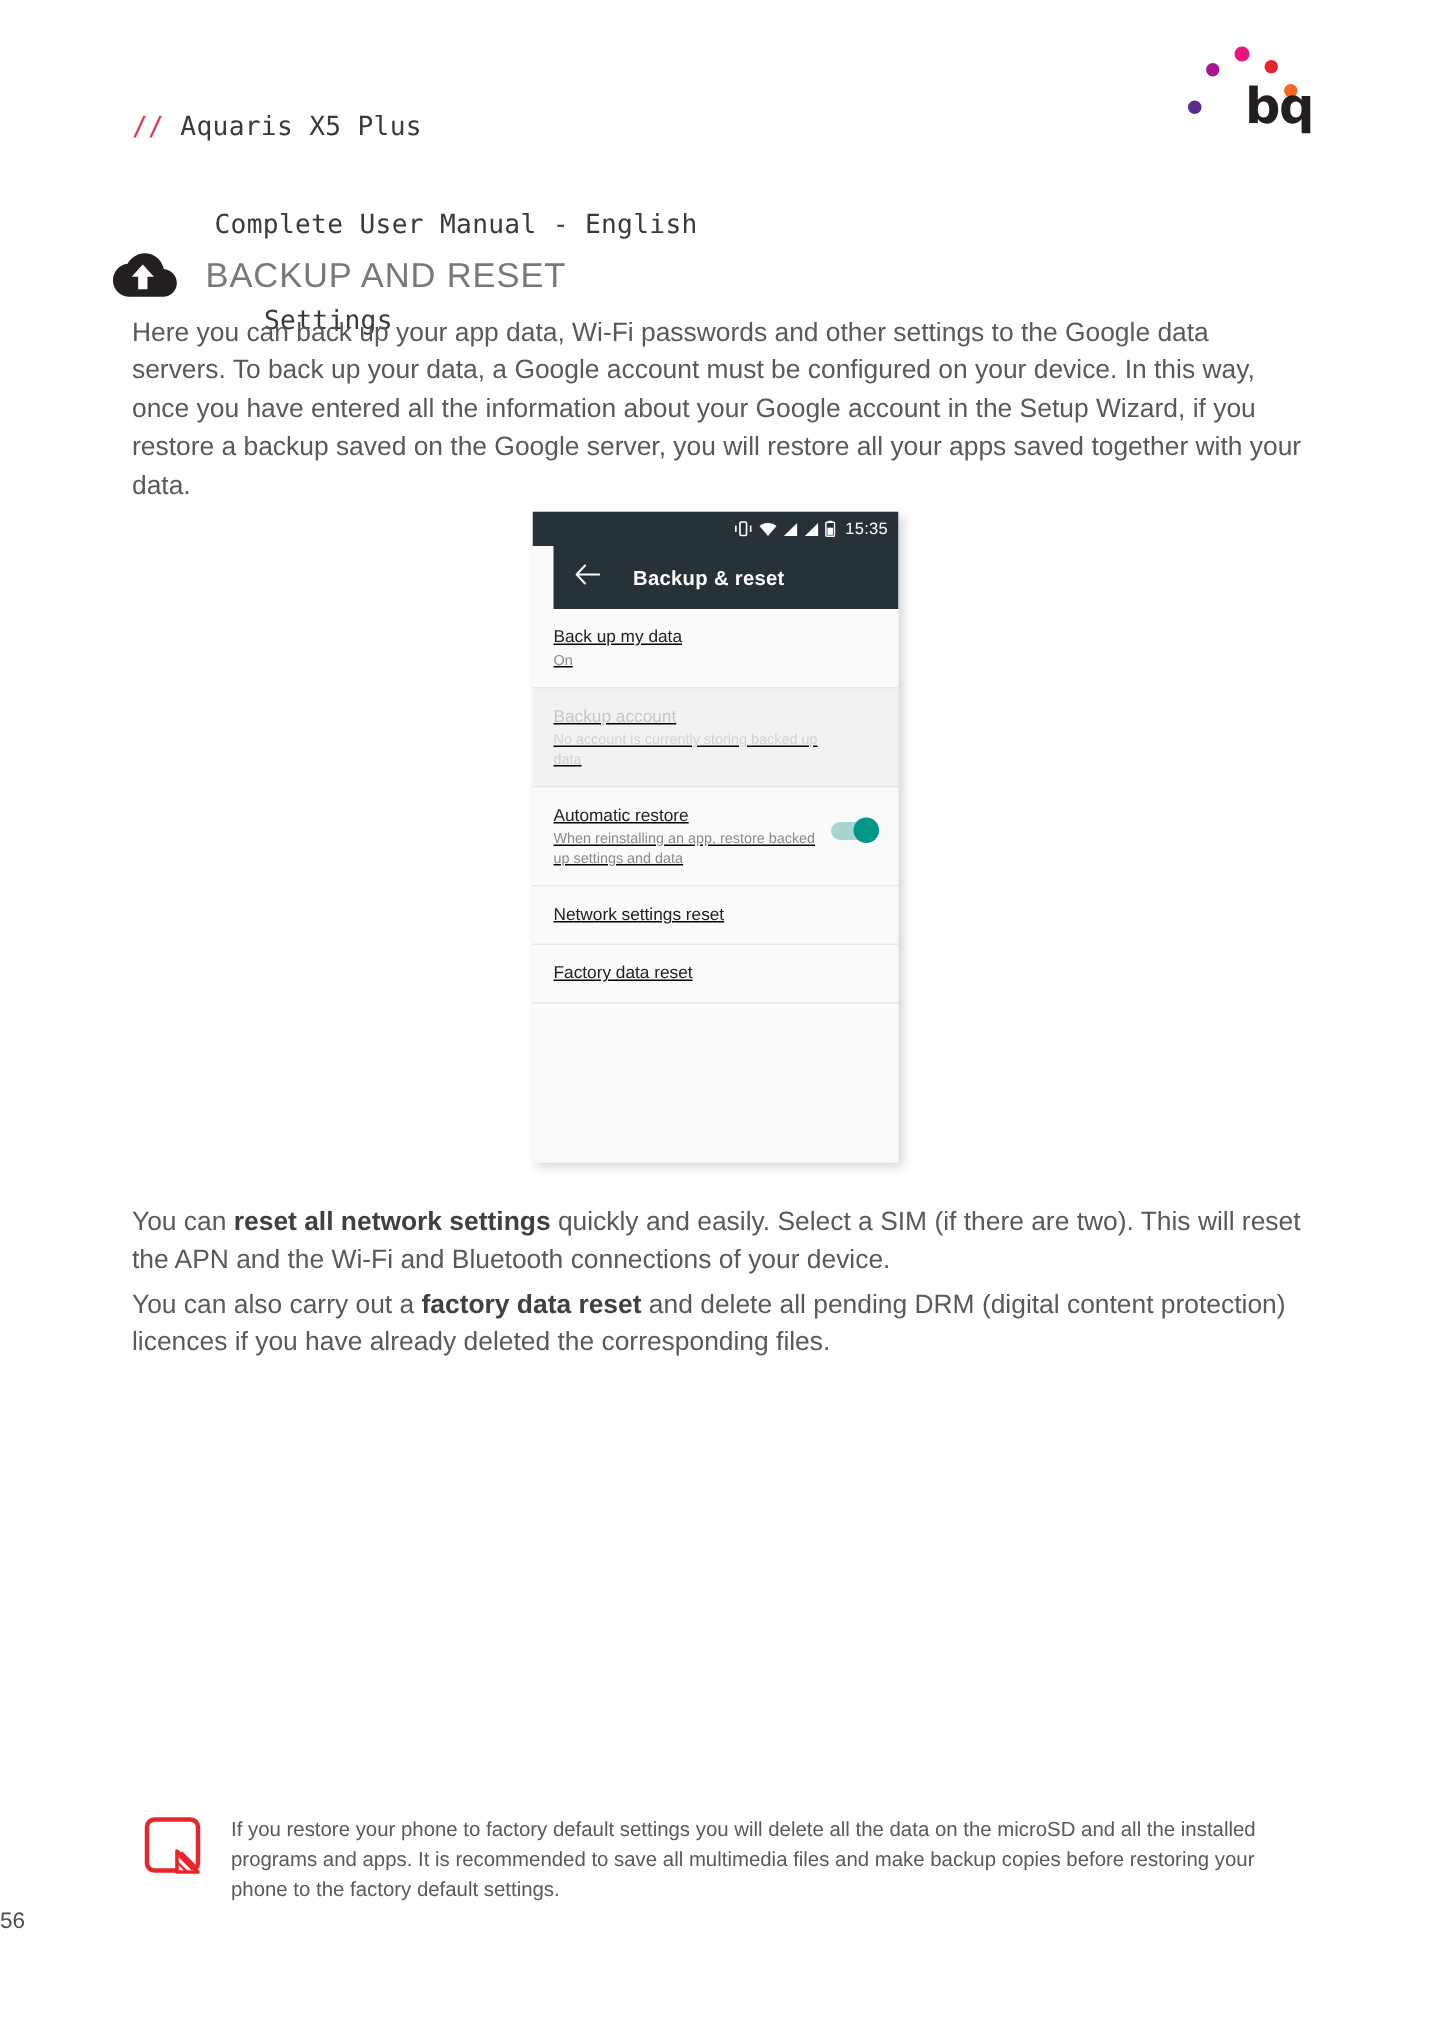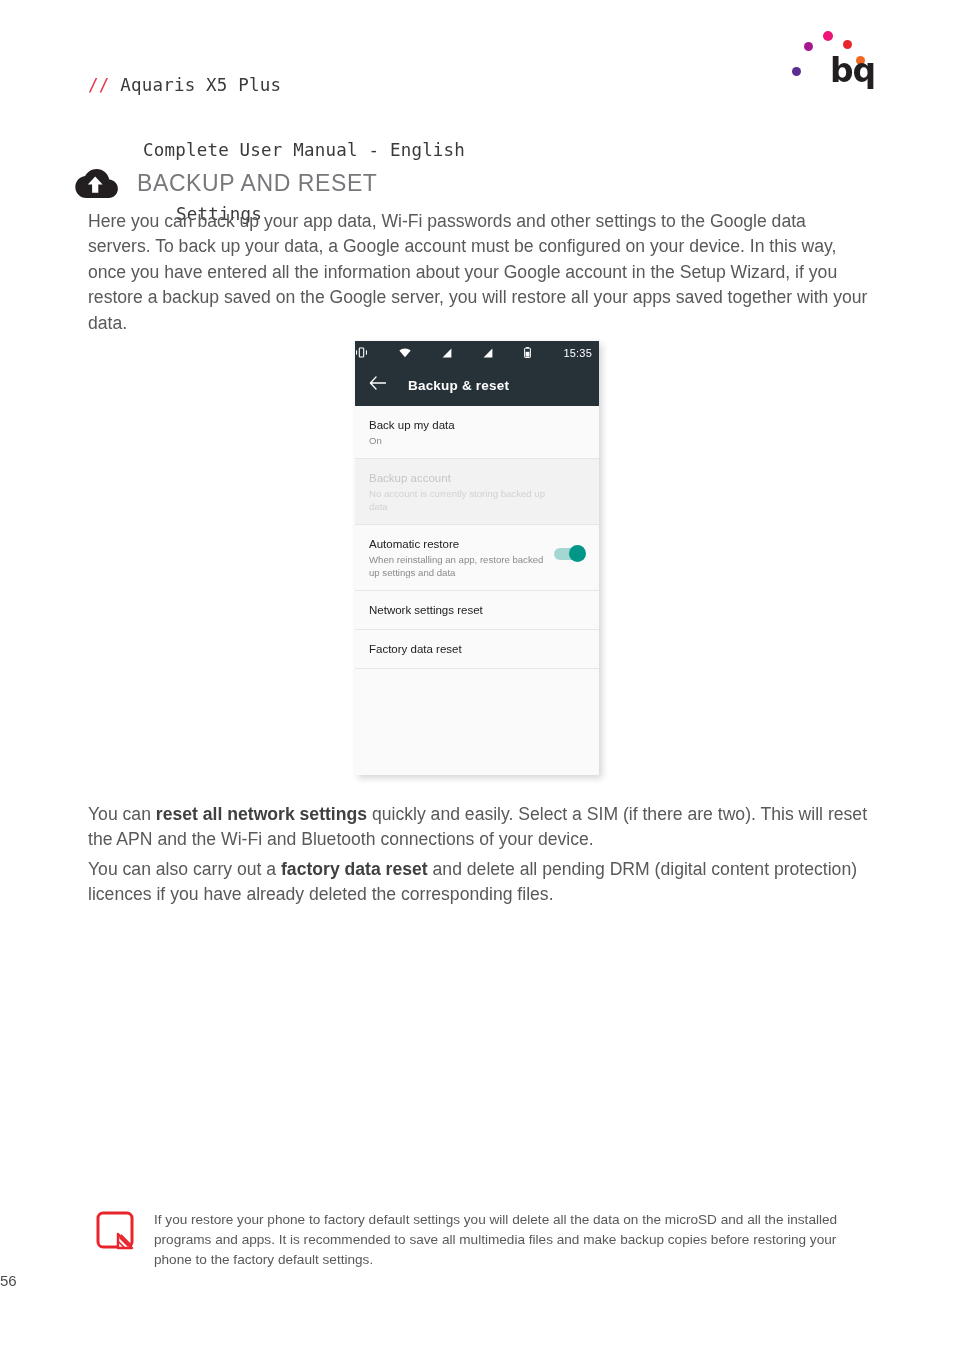--- a/index.html
+++ b/index.html
@@ -96,46 +96,47 @@
     height: 434px;
     background: #fafafa;
     box-shadow: 3px 3px 7px rgba(0,0,0,0.17);
     overflow: hidden;
   }
   .status-bar {
     height: 23px;
     background: #263238;
     display: flex;
     align-items: center;
-    justify-content: space-between;
+    justify-content: flex-end;
     padding-right: 7px;
     gap: 4px;
   }
   .status-time {
     color: #ffffff;
     font-size: 11px;
     letter-spacing: 0.2px;
     margin-left: 2px;
   }
   .sb-icon { display: block; }
   .app-bar {
     height: 42px;
     background: #263238;
     display: flex;
     align-items: center;
     padding-left: 14px;
     gap: 22px;
+    margin-left: 14px;
   }
   .app-bar-title {
     color: #ffffff;
     font-size: 13.5px;
     font-weight: 700;
     letter-spacing: 0.2px;
   }
-  .list { background: #e5e5e5; }
+  .list { background: #e5e5e5; text-decoration: underline; }
   .list-row {
     padding: 12px 14px 11px 14px;
     border-bottom: 1px solid #e6e6e6;
     background: #fafafa;
     position: relative;
   }
   .list-row.disabled { background: #f2f2f2; }
   .row-title {
     font-size: 11.5px;
     color: #212121;

